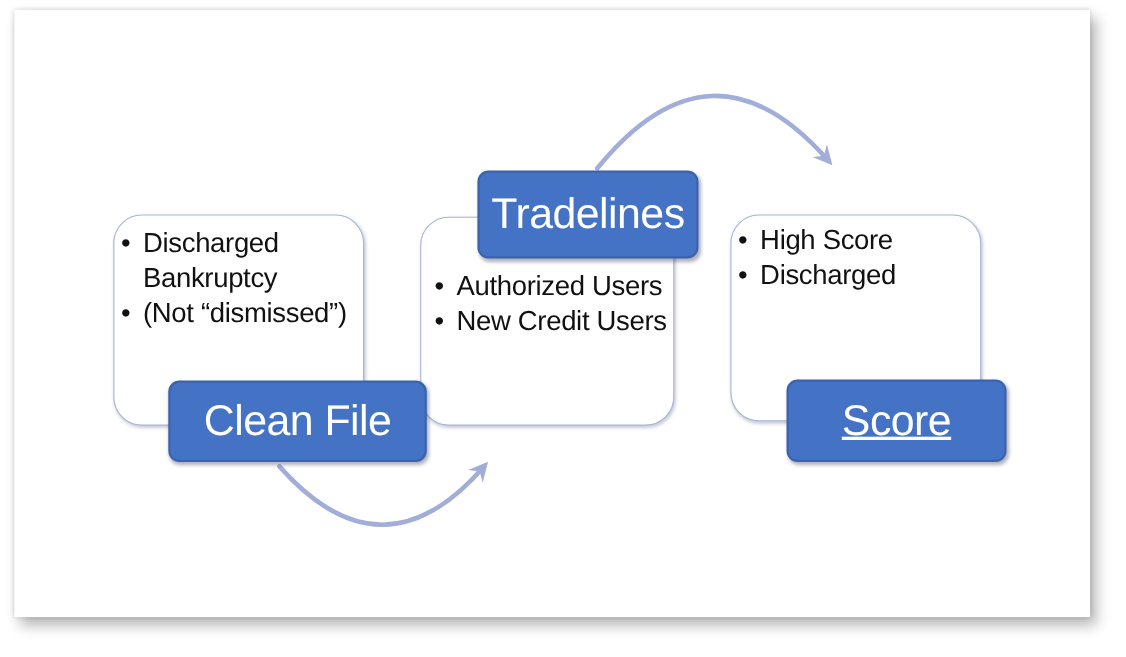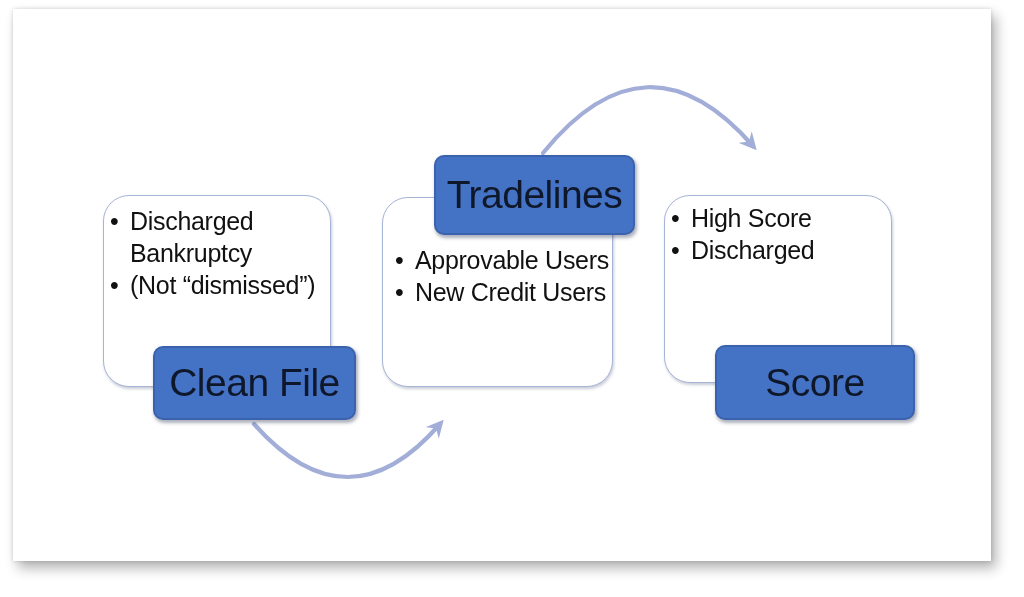--- a/index.html
+++ b/index.html
@@ -72,31 +72,31 @@
   #box-clean  { left: 103px; top: 195px; width: 228px; height: 192px; padding: 9px 6px 0 6px; }
   #box-trade  { left: 382px; top: 197px; width: 231px; height: 190px; padding: 46px 2px 0 12px; }
   #box-score  { left: 664px; top: 195px; width: 228px; height: 188px; padding: 6px 2px 0 6px; }
   .label-box {
     position: absolute;
     box-sizing: border-box;
     background: #4472c4;
     border: 2px solid #3b63ad;
     border-radius: 10px;
     box-shadow: 1.5px 2.5px 3.5px rgba(50,60,90,0.40);
-    color: #0f172a;
+    color: #ffffff;
     font-size: 39px;
     letter-spacing: -0.5px;
     display: flex;
     align-items: center;
     justify-content: center;
     z-index: 3;
   }
-  #label-clean { left: 153px; top: 346px; width: 203px; height: 74px; }
+  #label-clean { left: 153px; top: 346px; width: 235px; height: 74px; }
   #label-trade { left: 434px; top: 155px; width: 201px; height: 80px; }
-  #label-score { left: 715px; top: 345px; width: 200px; height: 75px; }
+  #label-score { left: 715px; top: 345px; width: 200px; height: 75px; text-decoration: underline; }
 </style>
 </head>
 <body>
 
 <div class="stage">
 
   <div class="card"></div>
 
   <svg class="arrows" width="1024" height="597">
     <defs>
@@ -116,21 +116,21 @@
     <div class="bullet">
       <span class="dot">•</span>
       <span class="btext">(Not “dismissed”)</span>
     </div>
   </div>
   <div class="label-box" id="label-clean">Clean File</div>
 
   <div class="content-box" id="box-trade">
     <div class="bullet nowrap">
       <span class="dot">•</span>
-      <span class="btext">Approvable Users</span>
+      <span class="btext">Authorized Users</span>
     </div>
     <div class="bullet nowrap">
       <span class="dot">•</span>
       <span class="btext">New Credit Users</span>
     </div>
   </div>
   <div class="label-box" id="label-trade">Tradelines</div>
 
   <div class="content-box" id="box-score">
     <div class="bullet nowrap">

